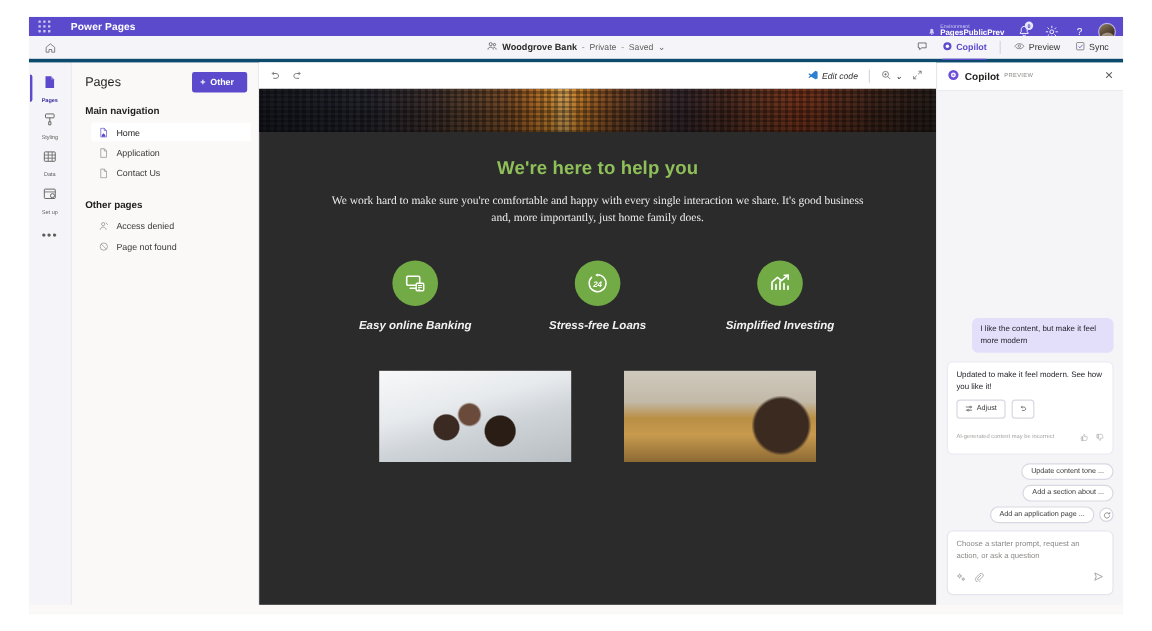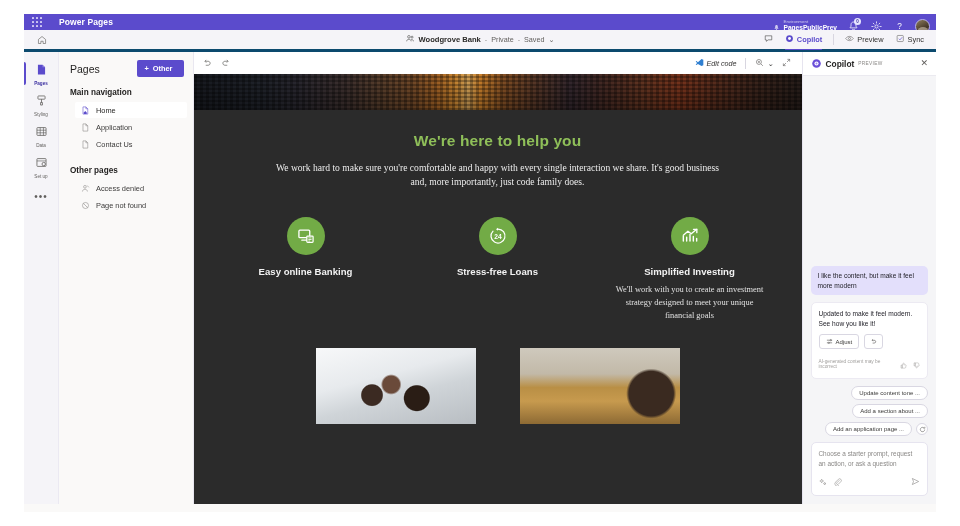--- a/index.html
+++ b/index.html
@@ -180,21 +180,21 @@
   .h-title {
     font-family: "Liberation Sans", sans-serif;
     font-size: 15.5px; font-weight: 700; color: #8fbf59; letter-spacing: .1px;
   }
   .h-sub {
     font-family: "Liberation Serif", serif;
     font-size: 9.6px; line-height: 1.45; color: #ececec;
     margin-top: 11px; max-width: 452px; margin-left:auto; margin-right:auto;
   }
   .features {
-    display: flex; justify-content: center; gap: 40px; margin-top: 28px;
+    display: flex; justify-content: center; margin-top: 28px; font-style: italic;
   }
   .feat { width: 152px; text-align: center; }
   .feat-ico {
     width: 38px; height: 38px; border-radius: 50%; background: #72ab46;
     margin: 0 auto 11px; display: flex; align-items: center; justify-content: center;
   }
   .feat-h {
     font-size: 9.6px; font-weight: 700; color: #f2f2f2; margin-bottom: 6px;
     font-family: "Liberation Sans", sans-serif;
   }
@@ -538,21 +538,21 @@
                   </svg>
             </span>
           </div>
         </div>
       </div>
 
       <div class="site">
         <div class="hero-band"></div>
         <div class="site-inner">
           <div class="h-title">We're here to help you</div>
-          <div class="h-sub">We work hard to make sure you're comfortable and happy with every single interaction we share. It's good business and, more importantly, just code family does.</div>
+          <div class="h-sub">We work hard to make sure you're comfortable and happy with every single interaction we share. It's good business and, more importantly, just home family does.</div>
 
           <div class="features">
             <div class="feat">
               <div class="feat-ico">
                 <svg width="20" height="20" viewBox="0 0 24 24">
                       <rect x="3.5" y="5" width="13" height="9" rx="1.2" fill="none" stroke="#fff" stroke-width="1.6"></rect>
                       <path d="M7 17h8" stroke="#fff" stroke-width="1.6" stroke-linecap="round"></path>
                       <rect x="13" y="12" width="7.5" height="7.5" rx="1" fill="#72ab46" stroke="#fff" stroke-width="1.5"></rect>
                       <path d="M14.8 14.3h3.9M14.8 16.2h3.9M14.8 18h2.2" stroke="#fff" stroke-width="1"></path>
                     </svg>
@@ -573,21 +573,20 @@
 
             <div class="feat">
               <div class="feat-ico">
                 <svg width="20" height="20" viewBox="0 0 24 24">
                       <path d="M4 18V12M8 18v-4.5M12 18v-8M16 18v-5.5M20 18v-3" stroke="#fff" stroke-width="1.7" stroke-linecap="round"></path>
                       <path d="M4 11 9.5 6.2l4 3.2L20 4" fill="none" stroke="#fff" stroke-width="1.6" stroke-linecap="round" stroke-linejoin="round"></path>
                       <path d="M16.2 4h4v4" fill="none" stroke="#fff" stroke-width="1.6" stroke-linecap="round"></path>
                     </svg>
               </div>
               <div class="feat-h">Simplified Investing</div>
-              <div class="feat-p">We'll work with you to create an investment strategy designed to meet your unique financial goals</div>
             </div>
           </div>
 
           <div class="photos">
             <div class="photo a"></div>
             <div class="photo b"></div>
           </div>
         </div>
       </div>
     </div>

